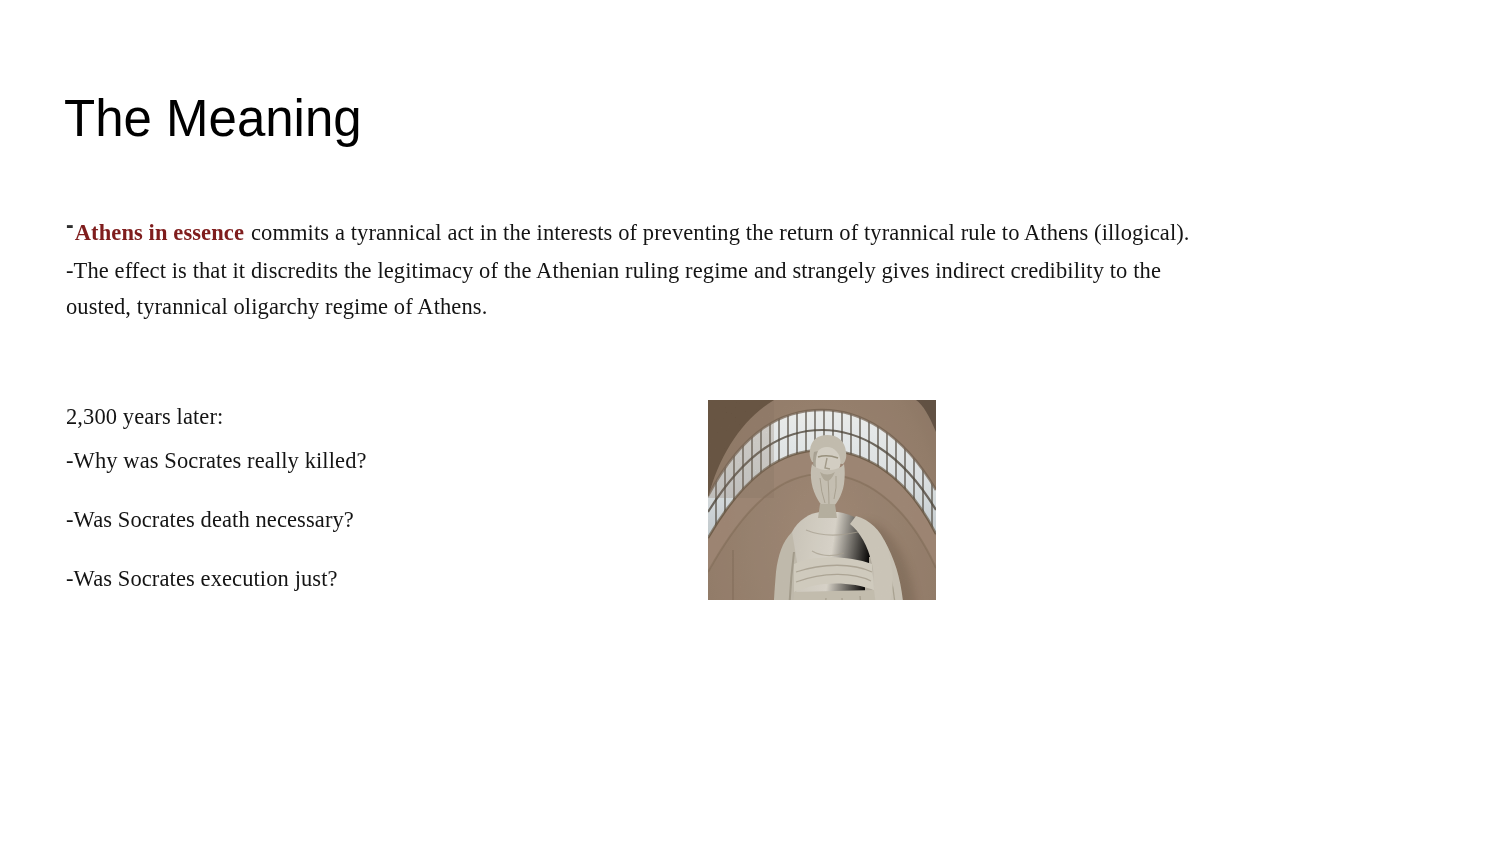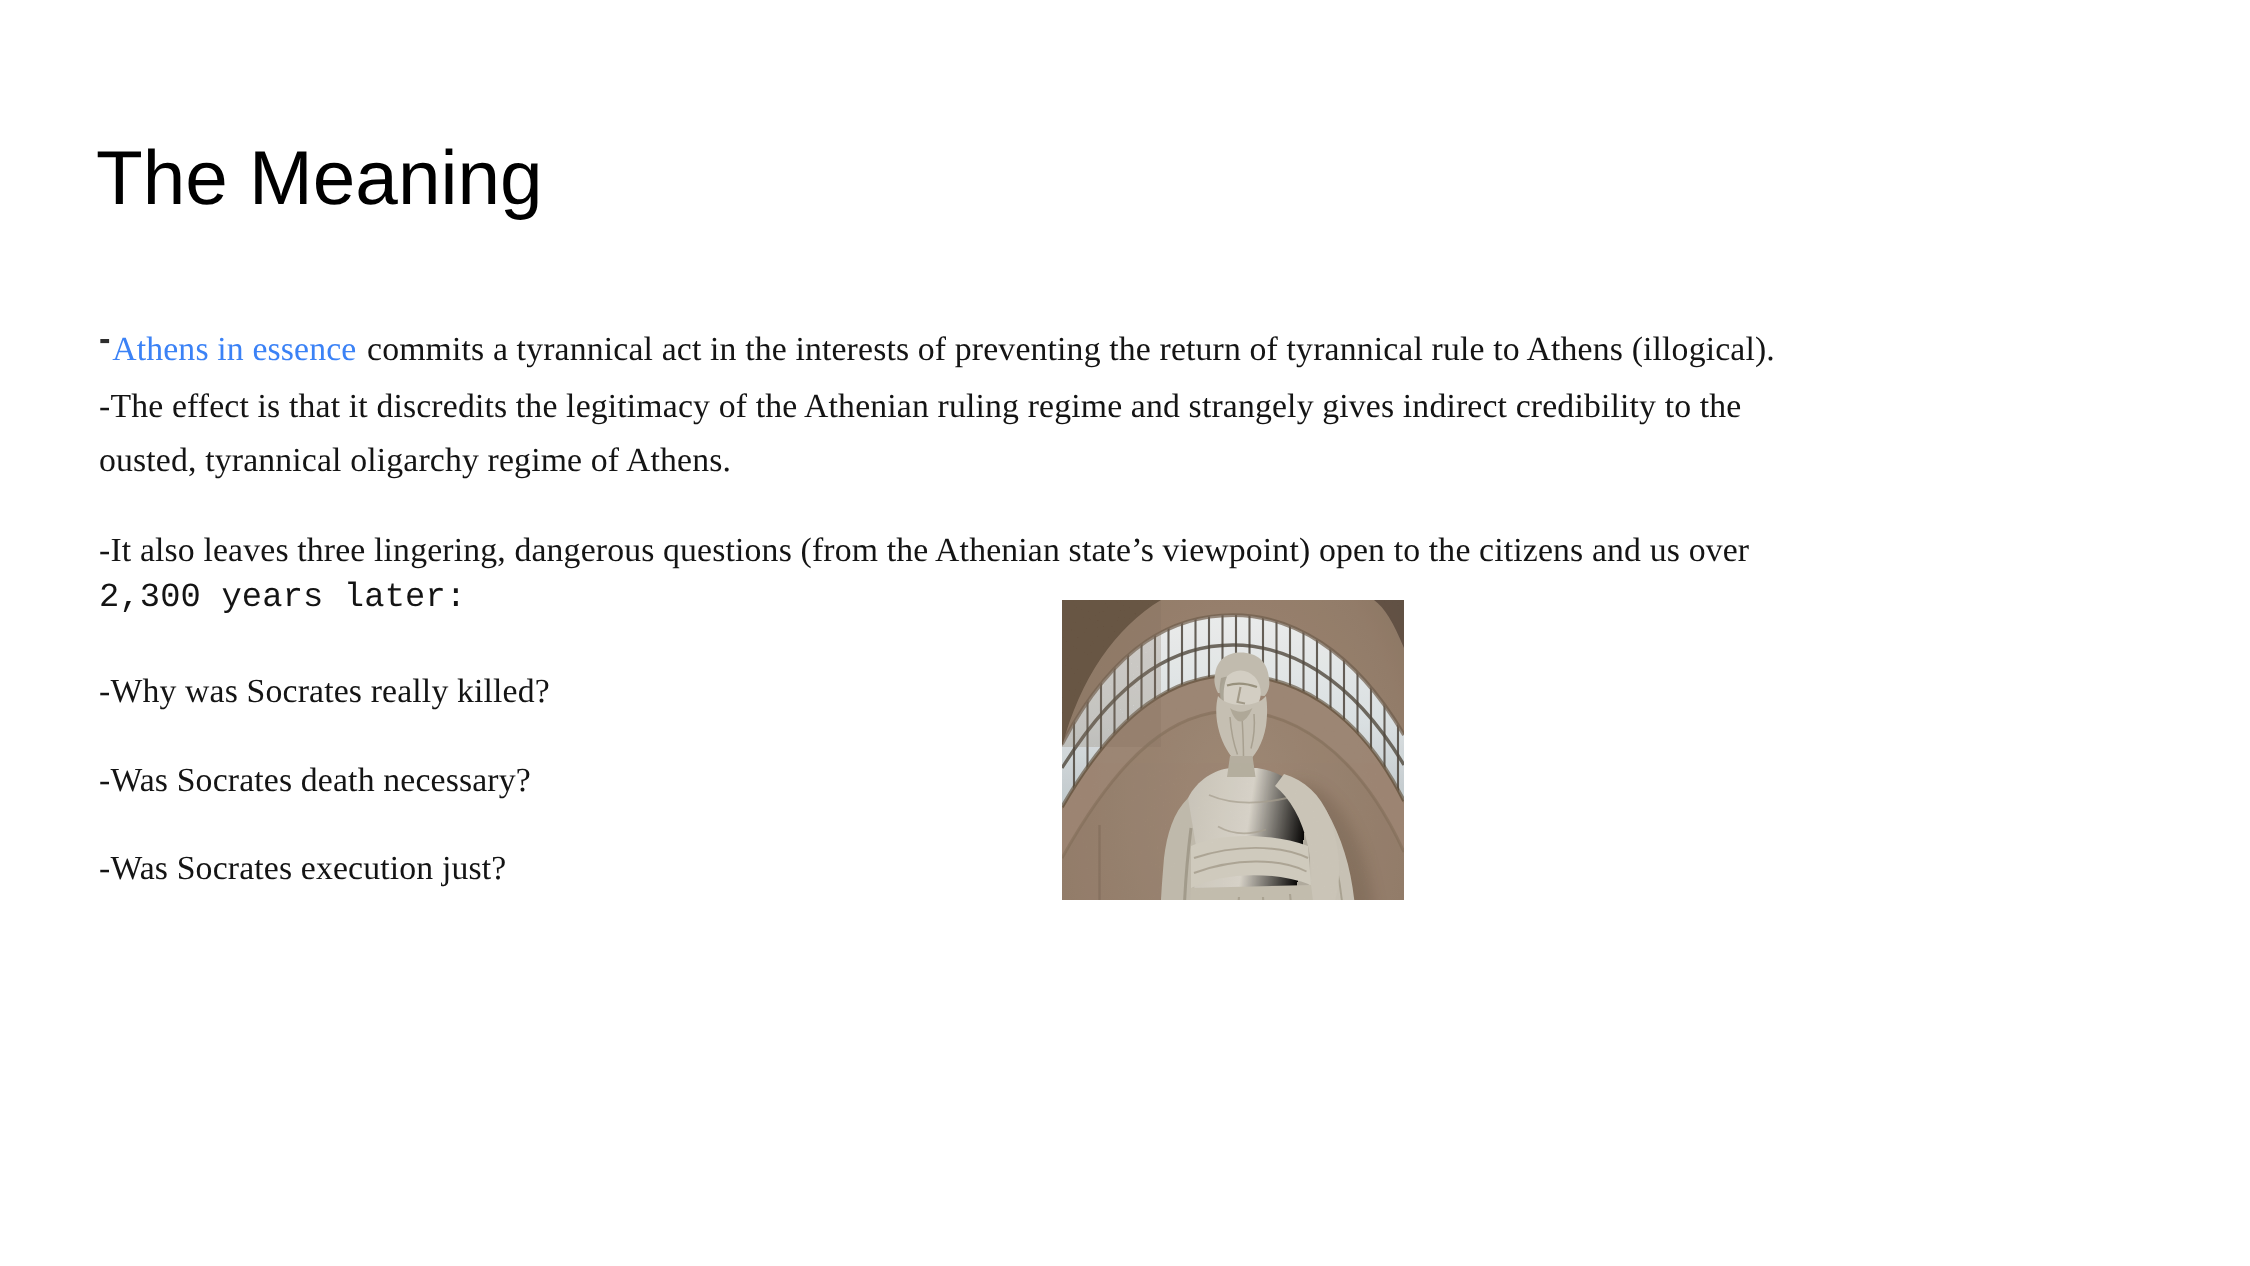--- a/index.html
+++ b/index.html
@@ -13,48 +13,47 @@
     font-size:51px; line-height:1; color:#000000; letter-spacing:0;
   }
   .bline {
     position:absolute; left:66px; font-size:22.5px; line-height:1.2;
     color:#141414; white-space:nowrap; letter-spacing:0.1px;
   }
   .l1 { top:219px; }
   .l2 { top:257px; }
   .l3 { top:293px; }
   .l4 { top:353px; }
-  .l5 { top:385px;font-family:Liberation Mono, monospace; }
+  .l5 { top:403px; }
   .q1 { top:447px; }
   .q2 { top:506px; }
   .q3 { top:565px; }
   .lead-dash {
     font-family:"Liberation Sans", sans-serif; font-weight:700;
     font-size:23px; color:#2e2e2e; position:relative; top:-7px; margin-right:1px;
   }
-  .hl { color:#3b82f6; padding-right:7px; }
+  .hl { color:#7f1d1d; padding-right:7px;font-weight:bold; }
   .statue-fig {
     position:absolute; left:708px; top:400px; width:228px; height:343px; margin:0;
   }
   .statue-fig svg { display:block; width:228px; height:343px; }
 </style>
 </head>
 <body>
 
 <div class="slide">
 
   <h1 class="title">The Meaning</h1>
 
   <div class="bline l1">
     <span class="lead-dash">-</span><span class="hl">Athens in essence</span><span>commits a tyrannical act in the interests of preventing the return of tyrannical rule to Athens (illogical).</span>
   </div>
   <div class="bline l3">ousted, tyrannical oligarchy regime of Athens.</div>
   <div class="bline l2">-The effect is that it discredits the legitimacy of the Athenian ruling regime and strangely gives indirect credibility to the</div>
 
-  <div class="bline l4">-It also leaves three lingering, dangerous questions (from the Athenian state’s viewpoint) open to the citizens and us over</div>
   <div class="bline l5">2,300 years later:</div>
 
   <div class="bline q1">-Why was Socrates really killed?</div>
   <div class="bline q3">-Was Socrates execution just?</div>
   <div class="bline q2">-Was Socrates death necessary?</div>
 
   <figure class="statue-fig" role="img" aria-label="Marble statue of Socrates standing in an arched granite niche beneath a glazed fanlight skylight">
     <svg viewBox="0 0 228 343" xmlns="http://www.w3.org/2000/svg">
       <defs>
         <linearGradient id="skyg" x1="0" y1="0" x2="0" y2="1">

